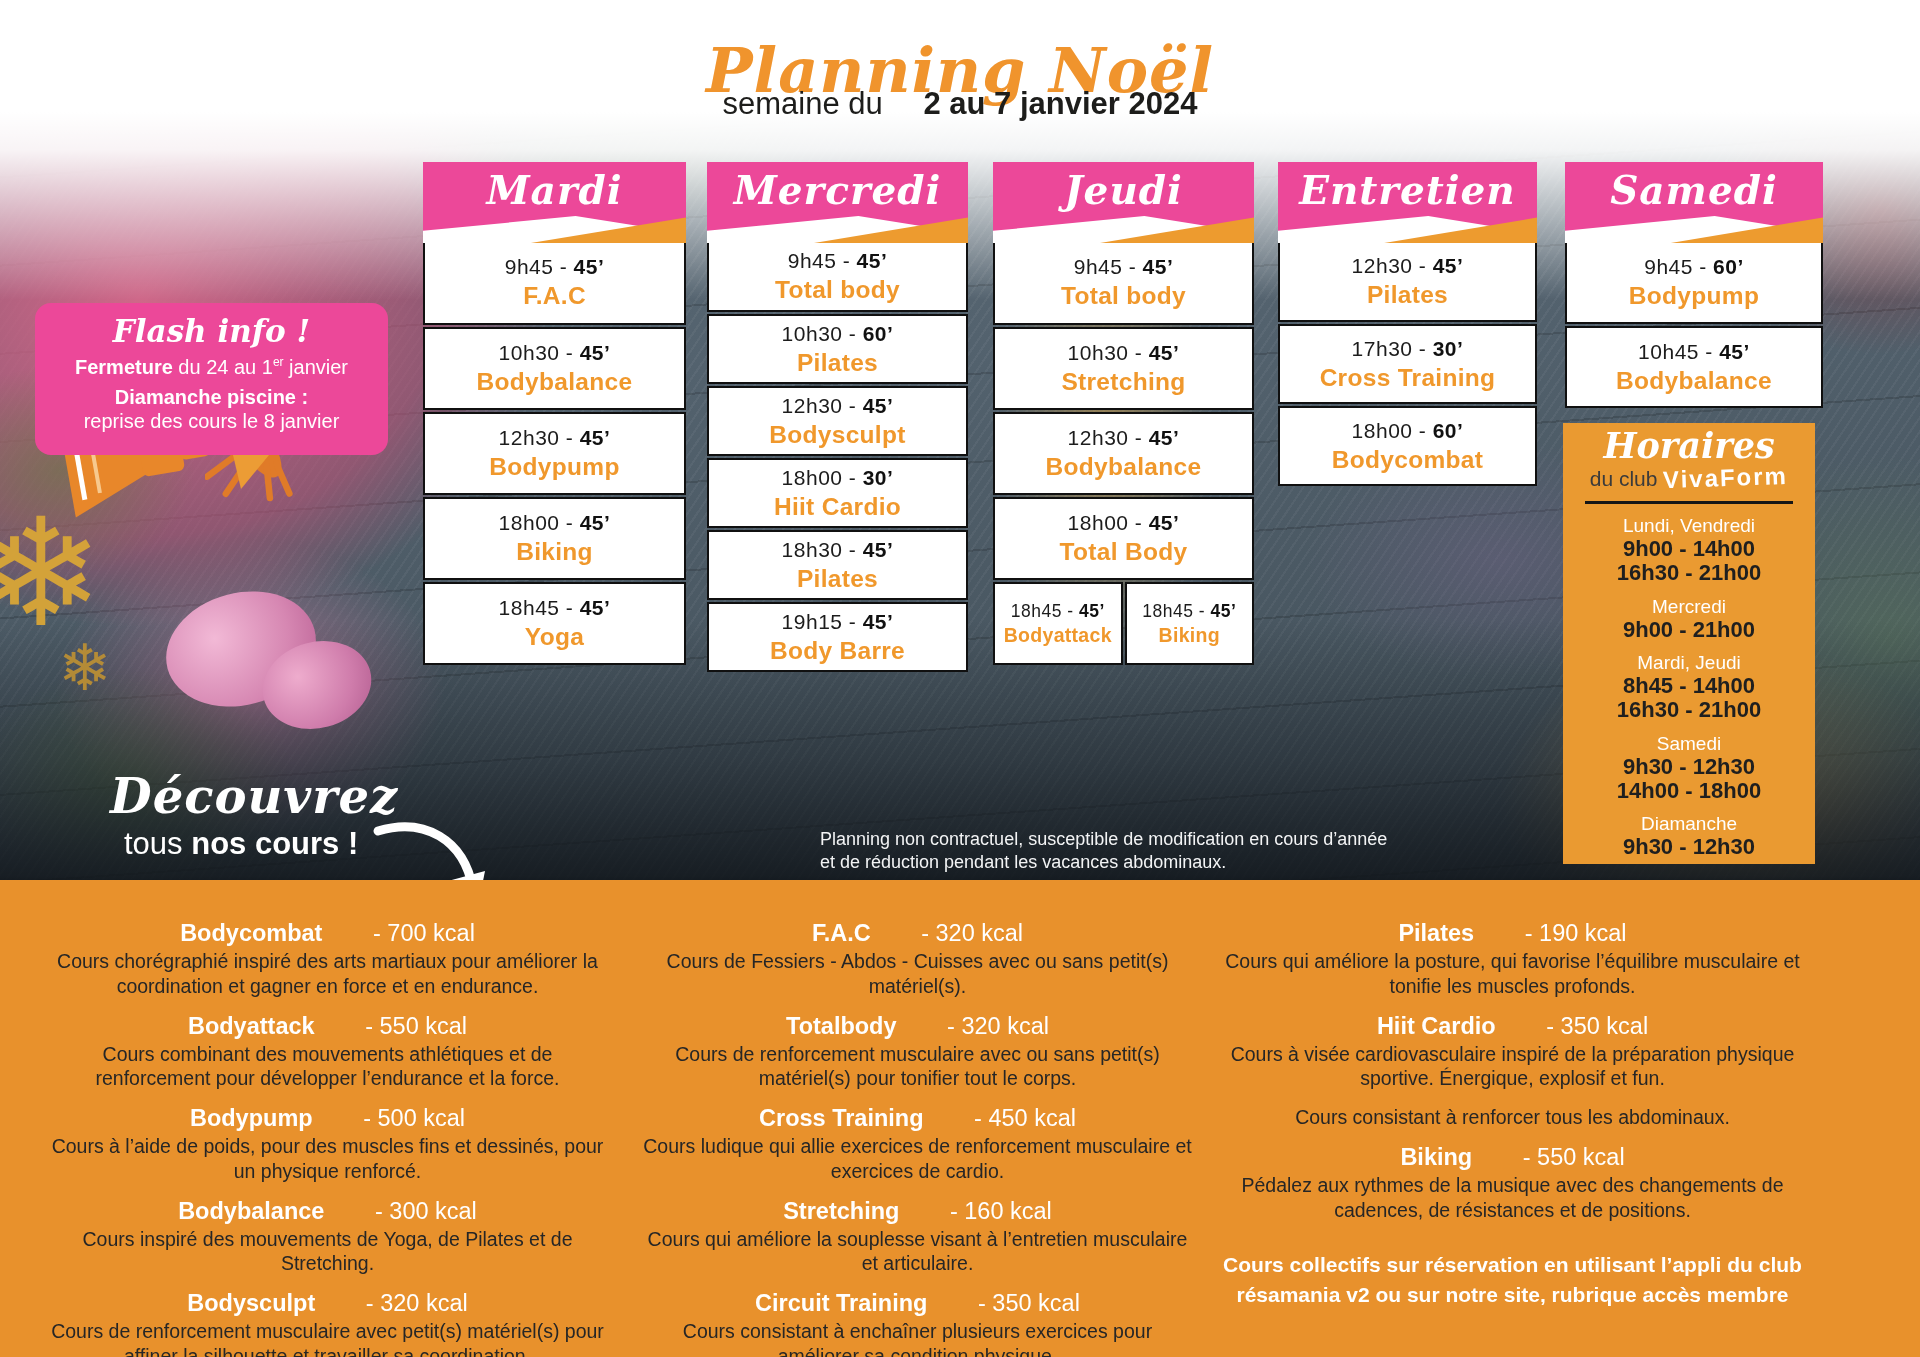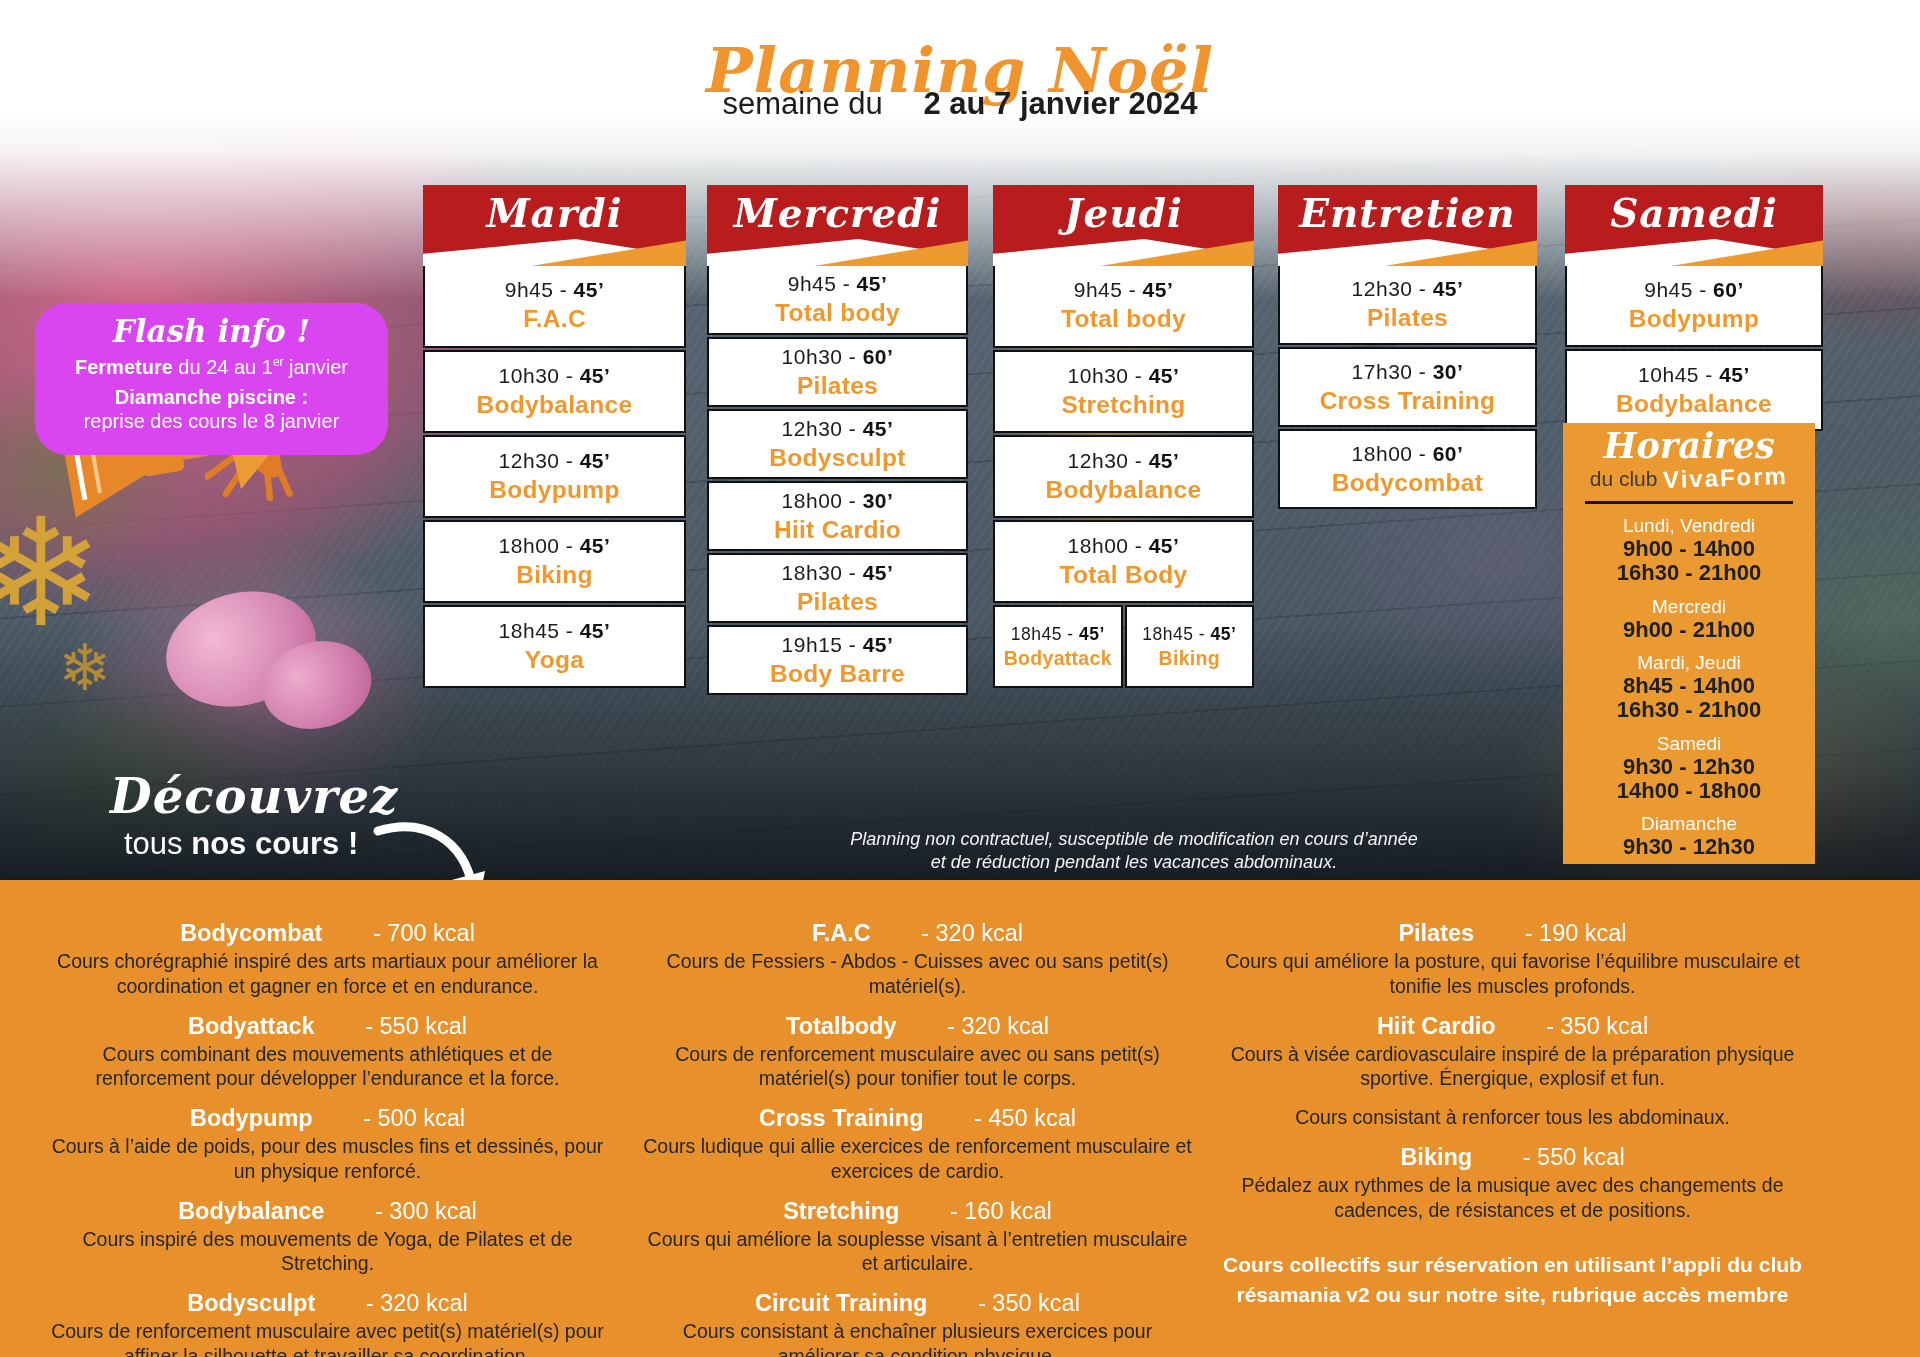--- a/index.html
+++ b/index.html
@@ -42,42 +42,42 @@
     font-size:31px;color:#1d1d1b;}
   .subtitle b{font-weight:700;margin-left:32px;}
   
   .schedule{position:absolute;inset:0;z-index:2;}
   .day-col{position:absolute;top:162px;}
   .day-mardi{left:423px;width:263px;--rowh:83px;}
   .day-mercredi{left:707px;width:261px;--rowh:70px;}
   .day-jeudi{left:993px;width:261px;--rowh:83px;}
   .day-vendredi{left:1278px;width:259px;--rowh:80px;}
   .day-samedi{left:1565px;width:258px;--rowh:82px;}
-  .day-head{position:relative;height:80px;background:#b91c1c;margin-top:23px;}
+  .day-head{position:relative;height:80px;background:#ec4899;}
   .wedge-white,.wedge-orange{position:absolute;left:0;right:0;bottom:-1px;height:27px;}
   .wedge-white{background:#ffffff;clip-path:polygon(0 55%,58% 0,100% 65%,100% 100%,0 100%);}
   .wedge-orange{background:#ED9B2F;clip-path:polygon(41% 100%,100% 6%,100% 100%);}
   .day-label{position:relative;z-index:1;text-align:center;padding-top:5px;
     font-family:"DejaVu Serif",serif;font-style:italic;font-weight:700;
     font-size:39px;color:#ffffff;letter-spacing:1px;}
   .day-body{display:flex;flex-direction:column;gap:2px;}
   .slot{height:var(--rowh);background:#ffffff;border:2.5px solid #101010;border-top-width:2.5px;
     display:flex;flex-direction:column;justify-content:center;align-items:center;gap:3px;box-sizing:border-box;}
   .day-body .slot:first-child{border-top:none;}
   .slot-time{font-size:21px;color:#1c1c1c;letter-spacing:.5px;}
   .slot-time b{font-weight:800;color:#111;}
   .slot-name{font-size:24.5px;font-weight:800;color:#F0982C;letter-spacing:.3px;}
   .slot.split{flex-direction:row;gap:2px;background:transparent;border:none;padding:0;}
   .split-cell{flex:1;height:100%;background:#fff;border:2.5px solid #101010;box-sizing:border-box;
     display:flex;flex-direction:column;justify-content:center;align-items:center;gap:2px;}
   .split-cell .slot-time{font-size:17.5px;}
   .split-cell .slot-name{font-size:19.5px;}
   
   .flash{position:absolute;left:35px;top:303px;width:353px;height:152px;z-index:2;
-    background:#d946ef;border-radius:32px;text-align:center;color:#fff;box-sizing:border-box;padding-top:10px;}
+    background:#ec4899;border-radius:16px;text-align:center;color:#fff;box-sizing:border-box;padding-top:10px;}
   .flash:after{content:"";position:absolute;left:198px;top:100%;width:0;height:0;
     border-top:34px solid #EC9C35;border-left:8px solid transparent;border-right:28px solid transparent;}
   .flash-title{font-family:"DejaVu Serif",serif;font-style:italic;font-weight:700;font-size:31px;}
   .flash-line{font-size:20px;margin-top:6px;line-height:1.2;}
   .flash-line b{font-weight:800;}
   .flash-line sup{font-size:12px;}
   
   .deco{position:absolute;z-index:1;}
   .snowflake{left:-22px;top:498px;font-size:150px;color:#D9A637;opacity:.95;line-height:1;}
   .snowflake2{left:58px;top:636px;font-size:64px;color:#C69530;opacity:.85;line-height:1;}
@@ -86,22 +86,22 @@
   .blob2{left:262px;top:642px;width:110px;height:86px;border-radius:50%;transform:rotate(-15deg);
     background:radial-gradient(circle at 35% 35%,#eeaccd,#cf7cab 60%,#b05a8d);}
   
   .discover{position:absolute;left:110px;top:768px;z-index:2;color:#fff;}
   .discover-script{font-family:"DejaVu Serif",serif;font-style:italic;font-weight:700;
     font-size:48px;letter-spacing:1px;}
   .discover-sub{font-size:31px;margin-top:2px;margin-left:14px;}
   .discover-sub b{font-weight:800;}
   .arrow-wrap{position:absolute;left:372px;top:815px;z-index:2;}
   
-  .disclaimer{position:absolute;left:820px;top:828px;width:628px;z-index:2;text-align:center;
-    font-style:italic;font-size:18px;line-height:1.3;color:#f3f4f5;}
+  .disclaimer{position:absolute;left:820px;top:828px;width:628px;z-index:2;text-align:left;
+    font-size:18px;line-height:1.3;color:#f3f4f5;}
   
   .horaires{position:absolute;left:1563px;top:423px;width:252px;height:441px;z-index:2;
     background:#EA9A31;text-align:center;box-sizing:border-box;padding-top:2px;}
   .horaires-script{font-family:"DejaVu Serif",serif;font-style:italic;font-weight:700;
     font-size:35px;color:#fff;}
   .horaires-club{font-size:21px;color:#3b3b3b;margin-top:-2px;}
   .horaires-brand{font-weight:800;color:#fff;font-size:24px;letter-spacing:2px;display:inline-block;transform:rotate(-2deg);}
   .horaires-rule{width:208px;height:3px;background:#161616;margin:9px auto 2px;}
   .hgroup{margin-top:11px;}
   .hgroup-label{font-size:19px;color:#fff;}

